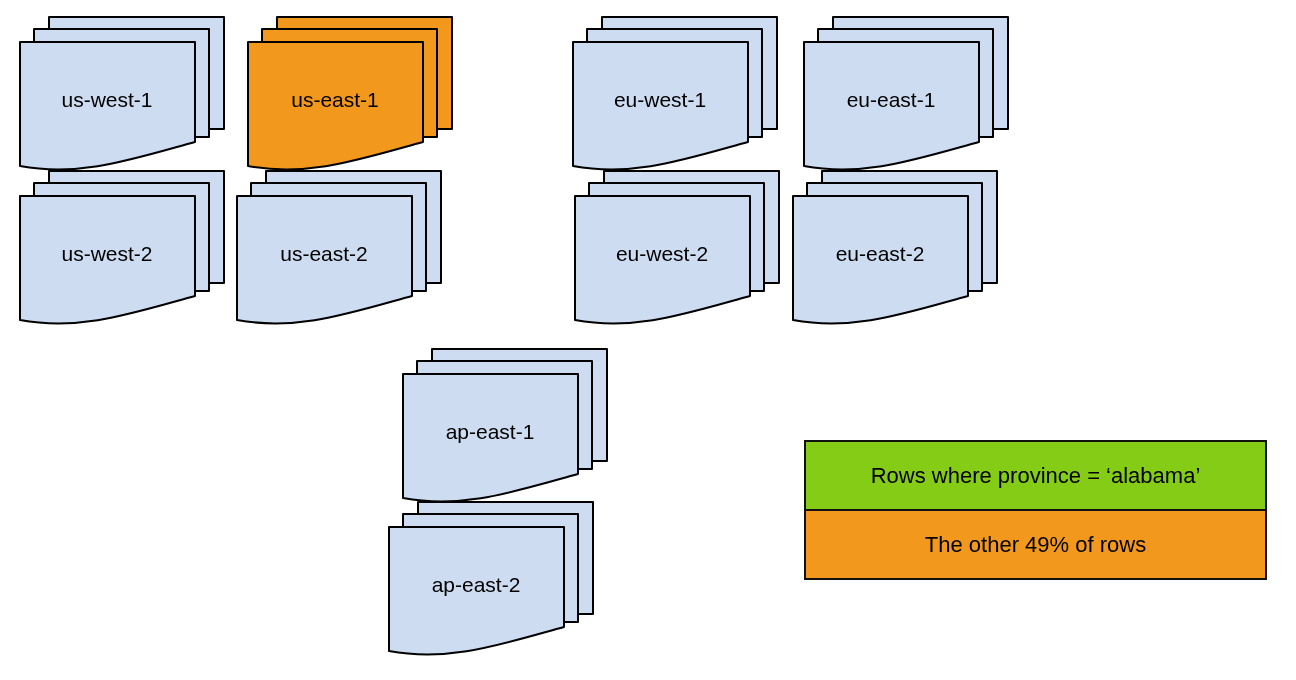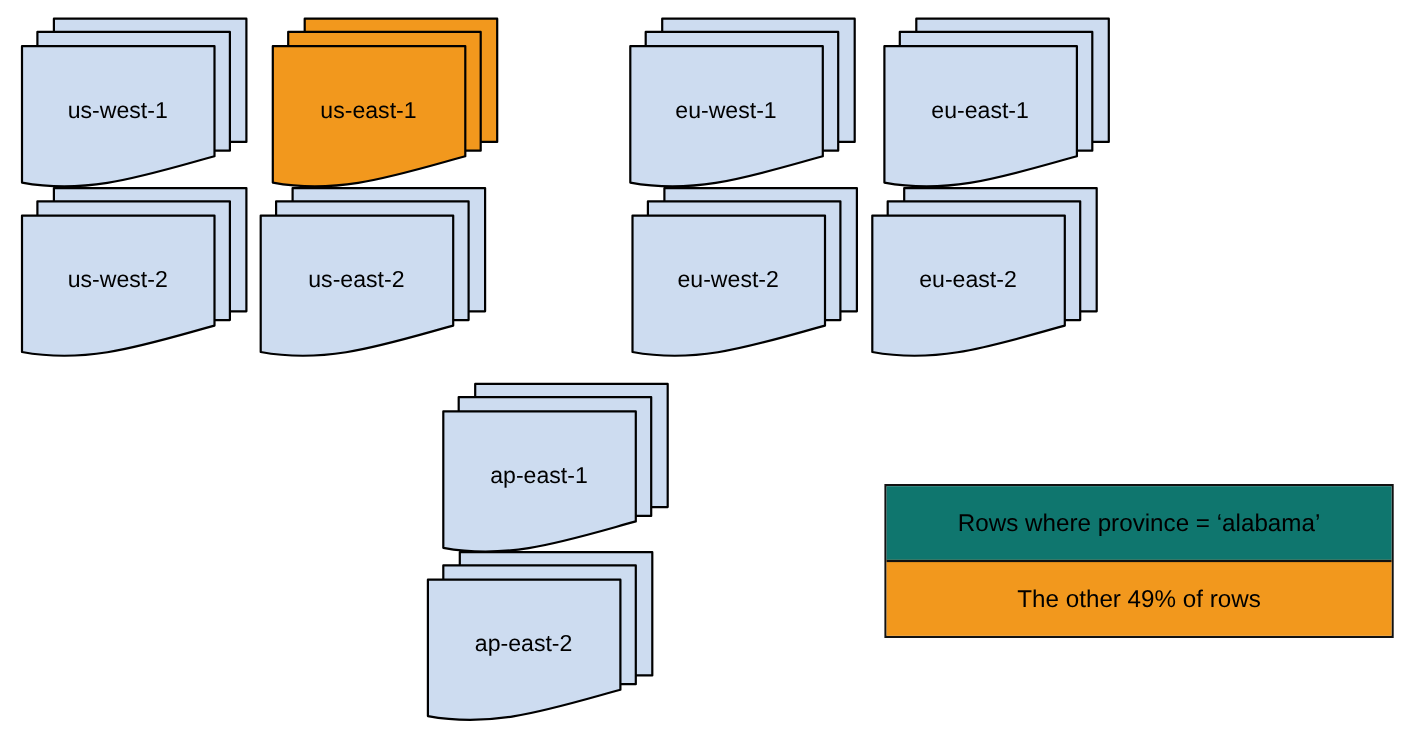--- a/index.html
+++ b/index.html
@@ -134,21 +134,21 @@
   </svg>
 
   <svg id="stack-9" class="stack" width="210" height="158" viewBox="0 0 210 158">
     <rect x="30" y="1" width="175" height="112" fill="#cddcf0"></rect>
     <rect x="15" y="13" width="175" height="108" fill="#cddcf0"></rect>
     <path d="M1 26 H176 V126 C111 144 61 161 1 150 Z" fill="#cddcf0"></path>
     <text x="88" y="91">ap-east-2</text>
   </svg>
 
   <div class="legend">
-    <div class="legend-row" style="background-color: #0f766e;">
+    <div class="legend-row" style="background-color: #84cc16;">
       <span>Rows where province = ‘alabama’</span>
     </div>
     <div class="legend-row" style="background-color: rgb(242, 152, 29);">
       <span>The other 49% of rows</span>
     </div>
   </div>
 
 </div>
 
 </body></html>

